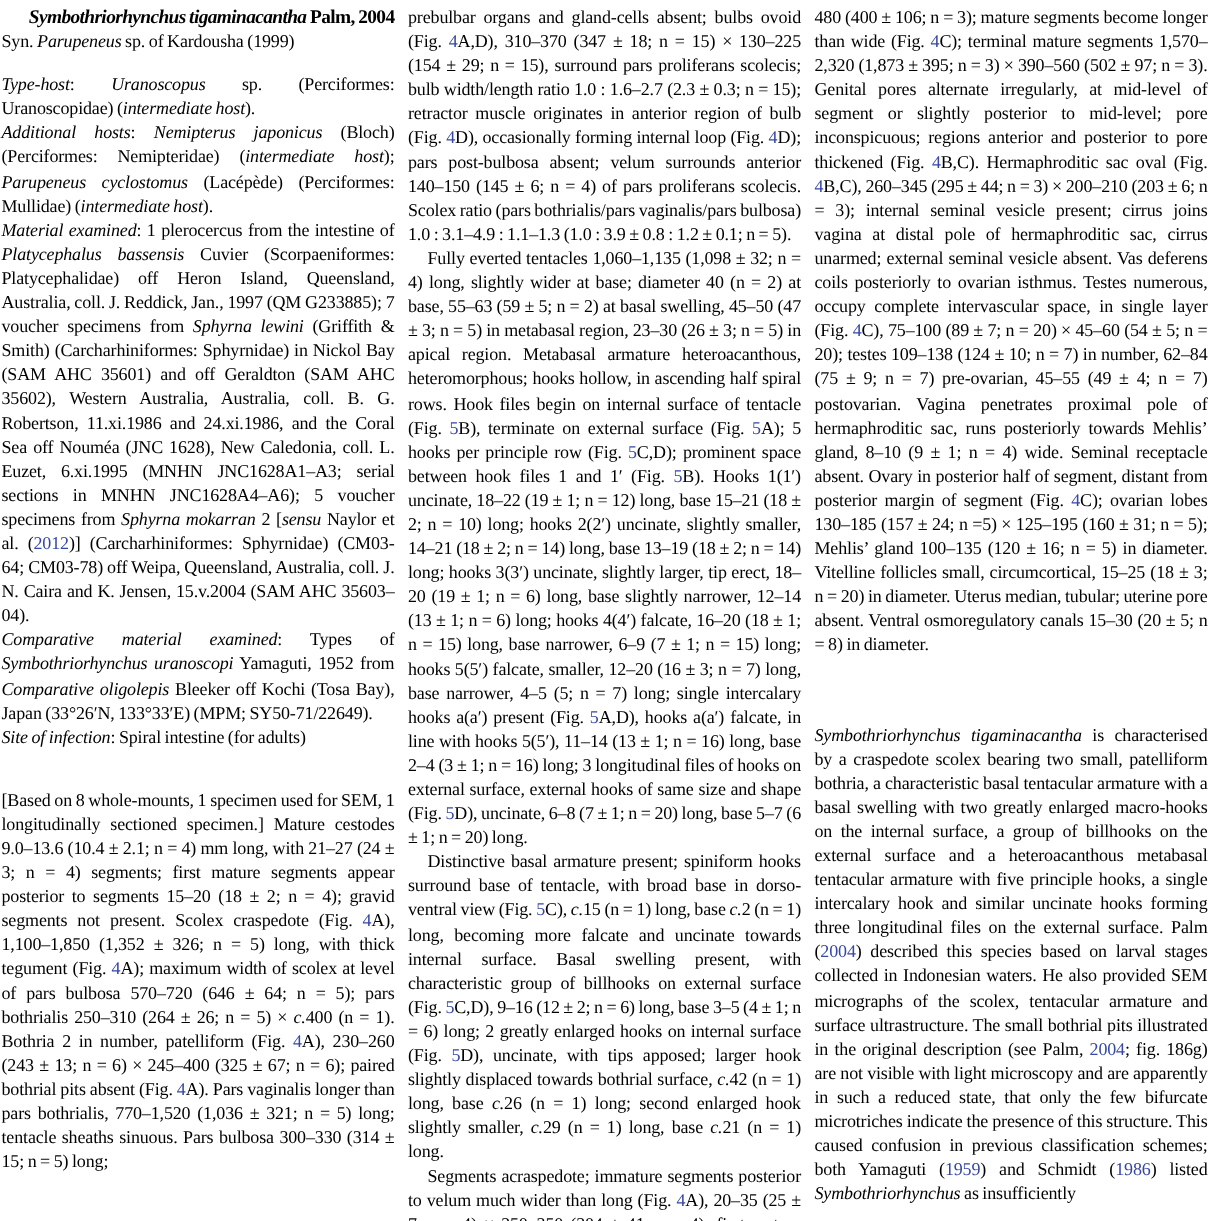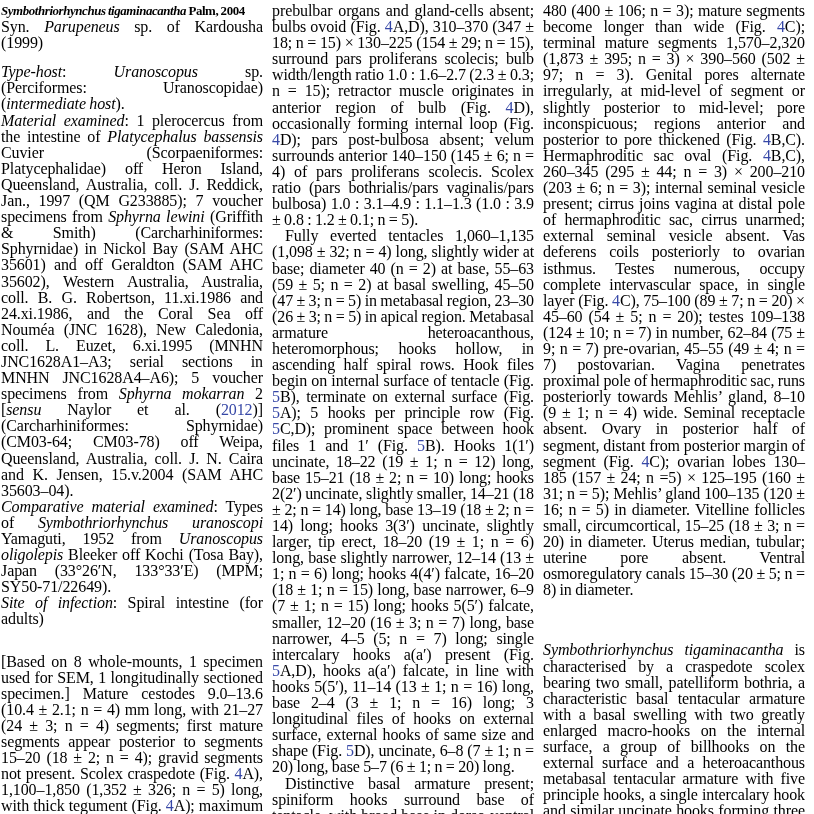--- a/index.html
+++ b/index.html
@@ -4,43 +4,44 @@
 <style>
   html, body { margin: 0; padding: 0; background: #ffffff; }
   body {
     width: 814px; height: 814px; overflow: hidden;
     font-family: "Liberation Serif", "DejaVu Serif", serif;
     color: #000000;
   }
   .page { display: flex; gap: 9px; width: 814px; box-sizing: border-box; padding: 3px 0 0 1px; }
   .col  { width: 262px; min-width: 262px; }
   .col p {
-    margin: 0; font-size: 16px; line-height: 16.1px;
+    margin: 0; font-size: 12px; line-height: 16.1px;
     text-align: justify; letter-spacing: -0.1px; word-spacing: -0.5px;
   }
-  p.title { font-size: 12.9px; letter-spacing: -0.4px; white-space: nowrap; text-align: left; }
+  p.title { font-size: 12.9px; letter-spacing: -0.4px; white-space: nowrap; text-align: right; }
   p.ind   { text-indent: 13px; }
   div.sp1 { height: 13px; }
   div.sp2 { height: 22px; }
   .s-i  { font-style: italic; }
   .s-b  { font-weight: bold; }
   .s-bi { font-weight: bold; font-style: italic; }
   .s-l  { color: #3647a6; }
 </style>
 </head>
 <body>
 
 <div class="page">
   <div class="col">
       <p class="title"><span class="s-bi">Symbothriorhynchus tigaminacantha</span><span class="s-b"> Palm, 2004</span></p>
       <p>Syn. <span class="s-i">Parupeneus</span> sp. of Kardousha (1999)</p>
       <div class="sp1"></div>
       <p><span class="s-i">Type-host</span>: <span class="s-i">Uranoscopus</span> sp. (Perciformes: Uranoscopidae) (<span class="s-i">intermediate host</span>).</p>
+      <p><span class="s-i">Additional hosts</span>: <span class="s-i">Nemipterus japonicus</span> (Bloch) (Perciformes: Nemipteridae) (<span class="s-i">intermediate host</span>); <span class="s-i">Parupeneus cyclostomus</span> (Lacépède) (Perciformes: Mullidae) (<span class="s-i">intermediate host</span>).</p>
       <p><span class="s-i">Material examined</span>: 1 plerocercus from the intestine of <span class="s-i">Platycephalus bassensis</span> Cuvier (Scorpaeniformes: Platycephalidae) off Heron Island, Queensland, Australia, coll. J. Reddick, Jan., 1997 (QM G233885); 7 voucher specimens from <span class="s-i">Sphyrna lewini</span> (Griffith &amp; Smith) (Carcharhiniformes: Sphyrnidae) in Nickol Bay (SAM AHC 35601) and off Geraldton (SAM AHC 35602), Western Australia, Australia, coll. B. G. Robertson, 11.xi.1986 and 24.xi.1986, and the Coral Sea off Nouméa (JNC 1628), New Caledonia, coll. L. Euzet, 6.xi.1995 (MNHN JNC1628A1–A3; serial sections in MNHN JNC1628A4–A6); 5 voucher specimens from <span class="s-i">Sphyrna mokarran</span> 2 [<span class="s-i">sensu</span> Naylor et al. (<span class="s-l">2012</span>)] (Carcharhiniformes: Sphyrnidae) (CM03-64; CM03-78) off Weipa, Queensland, Australia, coll. J. N. Caira and K. Jensen, 15.v.2004 (SAM AHC 35603–04).</p>
-      <p><span class="s-i">Comparative material examined</span>: Types of <span class="s-i">Symbothriorhynchus uranoscopi</span> Yamaguti, 1952 from <span class="s-i">Uranoscopus oligolepis</span> Bleeker off Kochi (Tosa Bay), Japan (33°26′N, 133°33′E) (MPM; SY50-71/22649).</p>
+      <p><span class="s-i">Comparative material examined</span>: Types of <span class="s-i">Symbothriorhynchus uranoscopi</span> Yamaguti, 1952 from <span class="s-i">Comparative oligolepis</span> Bleeker off Kochi (Tosa Bay), Japan (33°26′N, 133°33′E) (MPM; SY50-71/22649).</p>
       <p><span class="s-i">Site of infection</span>: Spiral intestine (for adults)</p>
       <div class="sp1"></div>
       <div class="sp1"></div>
       <p>[Based on 8 whole-mounts, 1 specimen used for SEM, 1 longitudinally sectioned specimen.] Mature cestodes 9.0–13.6 (10.4 ± 2.1; n = 4) mm long, with 21–27 (24 ± 3; n = 4) segments; first mature segments appear posterior to segments 15–20 (18 ± 2; n = 4); gravid segments not present. Scolex craspedote (Fig. <span class="s-l">4</span>A), 1,100–1,850 (1,352 ± 326; n = 5) long, with thick tegument (Fig. <span class="s-l">4</span>A); maximum width of scolex at level of pars bulbosa 570–720 (646 ± 64; n = 5); pars bothrialis 250–310 (264 ± 26; n = 5) × <span class="s-i">c.</span>400 (n = 1). Bothria 2 in number, patelliform (Fig. <span class="s-l">4</span>A), 230–260 (243 ± 13; n = 6) × 245–400 (325 ± 67; n = 6); paired bothrial pits absent (Fig. <span class="s-l">4</span>A). Pars vaginalis longer than pars bothrialis, 770–1,520 (1,036 ± 321; n = 5) long; tentacle sheaths sinuous. Pars bulbosa 300–330 (314 ± 15; n = 5) long;</p>
     </div>
   <div class="col">
       <p>prebulbar organs and gland-cells absent; bulbs ovoid (Fig. <span class="s-l">4</span>A,D), 310–370 (347 ± 18; n = 15) × 130–225 (154 ± 29; n = 15), surround pars proliferans scolecis; bulb width/length ratio 1.0 : 1.6–2.7 (2.3 ± 0.3; n = 15); retractor muscle originates in anterior region of bulb (Fig. <span class="s-l">4</span>D), occasionally forming internal loop (Fig. <span class="s-l">4</span>D); pars post-bulbosa absent; velum surrounds anterior 140–150 (145 ± 6; n = 4) of pars proliferans scolecis. Scolex ratio (pars bothrialis/pars vaginalis/pars bulbosa) 1.0 : 3.1–4.9 : 1.1–1.3 (1.0 : 3.9 ± 0.8 : 1.2 ± 0.1; n = 5).</p>
       <p class="ind">Fully everted tentacles 1,060–1,135 (1,098 ± 32; n = 4) long, slightly wider at base; diameter 40 (n = 2) at base, 55–63 (59 ± 5; n = 2) at basal swelling, 45–50 (47 ± 3; n = 5) in metabasal region, 23–30 (26 ± 3; n = 5) in apical region. Metabasal armature heteroacanthous, heteromorphous; hooks hollow, in ascending half spiral rows. Hook files begin on internal surface of tentacle (Fig. <span class="s-l">5</span>B), terminate on external surface (Fig. <span class="s-l">5</span>A); 5 hooks per principle row (Fig. <span class="s-l">5</span>C,D); prominent space between hook files 1 and 1′ (Fig. <span class="s-l">5</span>B). Hooks 1(1′) uncinate, 18–22 (19 ± 1; n = 12) long, base 15–21 (18 ± 2; n = 10) long; hooks 2(2′) uncinate, slightly smaller, 14–21 (18 ± 2; n = 14) long, base 13–19 (18 ± 2; n = 14) long; hooks 3(3′) uncinate, slightly larger, tip erect, 18–20 (19 ± 1; n = 6) long, base slightly narrower, 12–14 (13 ± 1; n = 6) long; hooks 4(4′) falcate, 16–20 (18 ± 1; n = 15) long, base narrower, 6–9 (7 ± 1; n = 15) long; hooks 5(5′) falcate, smaller, 12–20 (16 ± 3; n = 7) long, base narrower, 4–5 (5; n = 7) long; single intercalary hooks a(a′) present (Fig. <span class="s-l">5</span>A,D), hooks a(a′) falcate, in line with hooks 5(5′), 11–14 (13 ± 1; n = 16) long, base 2–4 (3 ± 1; n = 16) long; 3 longitudinal files of hooks on external surface, external hooks of same size and shape (Fig. <span class="s-l">5</span>D), uncinate, 6–8 (7 ± 1; n = 20) long, base 5–7 (6 ± 1; n = 20) long.</p>
       <p class="ind">Distinctive basal armature present; spiniform hooks surround base of tentacle, with broad base in dorso-ventral view (Fig. <span class="s-l">5</span>C), <span class="s-i">c.</span>15 (n = 1) long, base <span class="s-i">c.</span>2 (n = 1) long, becoming more falcate and uncinate towards internal surface. Basal swelling present, with characteristic group of billhooks on external surface (Fig. <span class="s-l">5</span>C,D), 9–16 (12 ± 2; n = 6) long, base 3–5 (4 ± 1; n = 6) long; 2 greatly enlarged hooks on internal surface (Fig. <span class="s-l">5</span>D), uncinate, with tips apposed; larger hook slightly displaced towards bothrial surface, <span class="s-i">c.</span>42 (n = 1) long, base <span class="s-i">c.</span>26 (n = 1) long; second enlarged hook slightly smaller, <span class="s-i">c.</span>29 (n = 1) long, base <span class="s-i">c.</span>21 (n = 1) long.</p>
       <p class="ind">Segments acraspedote; immature segments posterior to velum much wider than long (Fig. <span class="s-l">4</span>A), 20–35 (25 ± 7; n = 4) × 250–350 (304 ± 41; n = 4); first mature segments 400–550 (457 ± 81; n = 3) × 280–</p>

